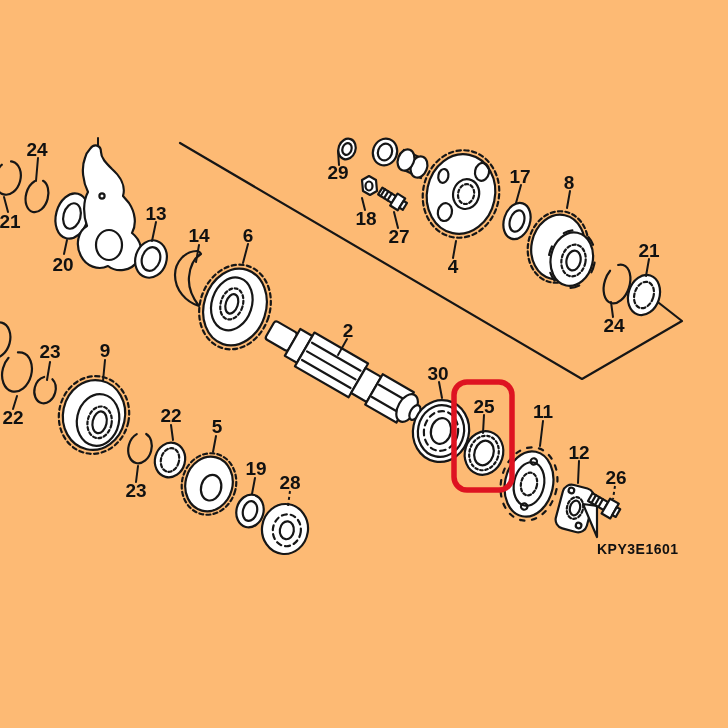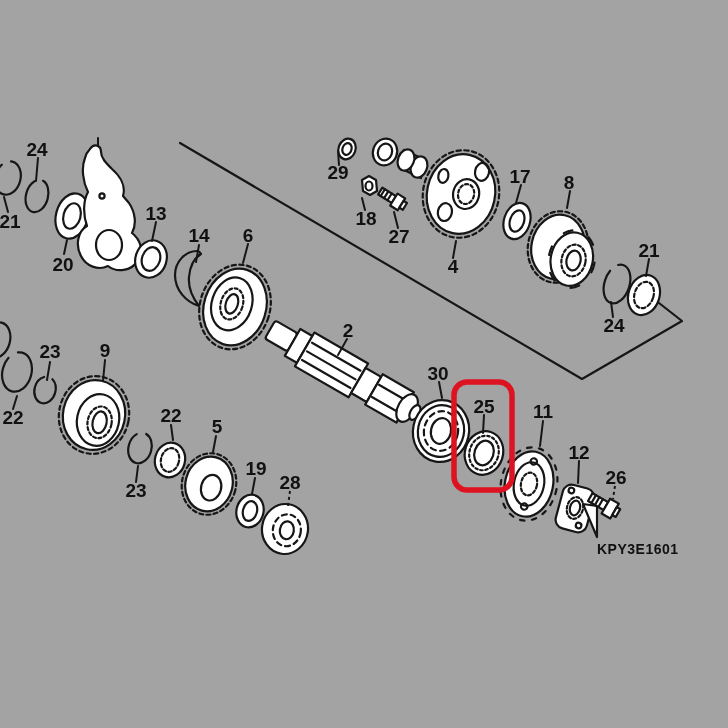--- a/index.html
+++ b/index.html
@@ -1,16 +1,16 @@
 <!DOCTYPE html>
 <html><head>
 <meta charset="utf-8">
 <style>
   html,body{margin:0;padding:0;background:#fff;}
-  .stage{position:relative;width:728px;height:728px;background:#a3a3a3;overflow:hidden;
+  .stage{position:relative;width:728px;height:728px;background:#fdba74;overflow:hidden;
          font-family:"Liberation Sans", sans-serif;}
   svg{position:absolute;left:0;top:0;}
   .ln{fill:none;stroke:#161616;stroke-width:2.2;stroke-linecap:round;stroke-linejoin:round;}
   .fw{fill:#ffffff;stroke:#161616;stroke-width:2.2;stroke-linejoin:round;}
   .lbl{font-family:"Liberation Sans", sans-serif;font-size:19px;font-weight:bold;fill:#111;
        text-anchor:middle;}
   .code{font-family:"Liberation Sans", sans-serif;font-size:14px;font-weight:bold;fill:#111;
         letter-spacing:0.5px;}
   .leader{stroke:#161616;stroke-width:2;fill:none;stroke-linecap:round;}
   .leader-dash{stroke:#161616;stroke-width:2;fill:none;stroke-dasharray:3 3;}

